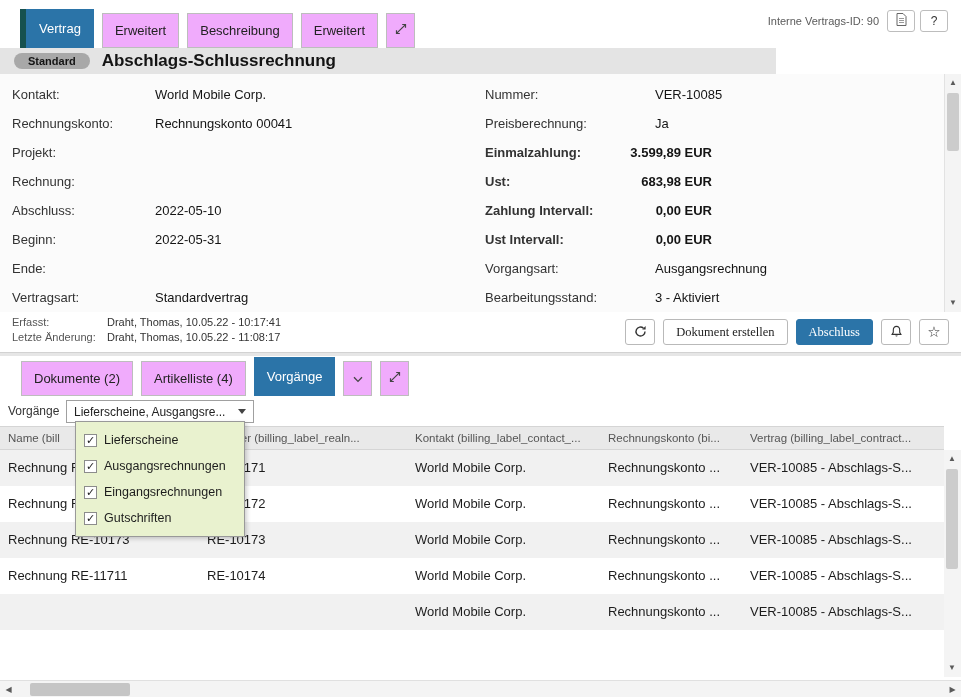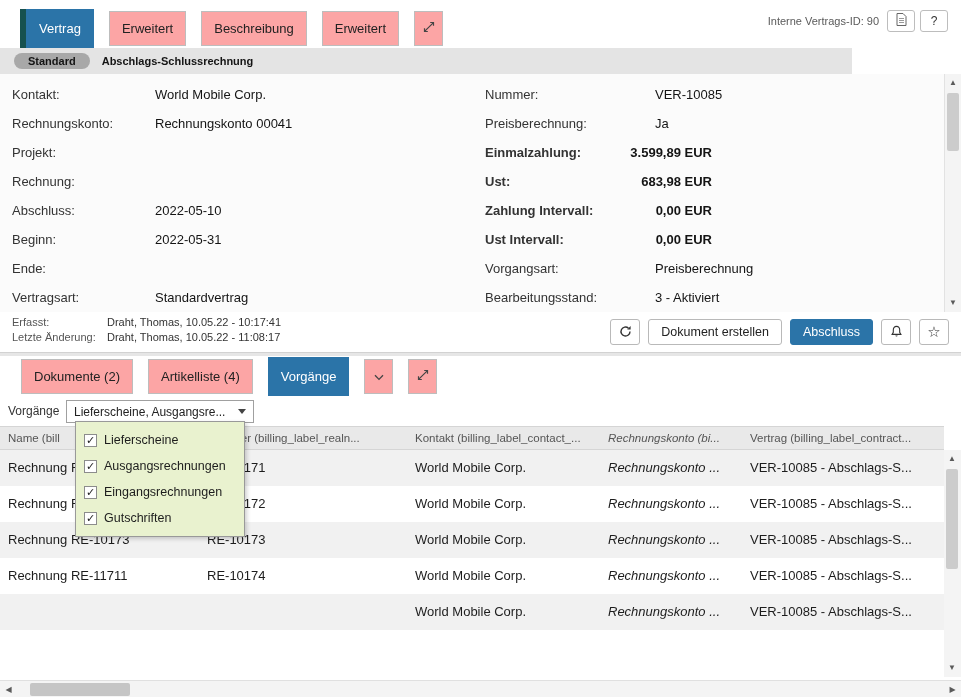--- a/index.html
+++ b/index.html
@@ -2,34 +2,34 @@
 <html><head>
 <meta charset="utf-8">
 <style>
   *{box-sizing:border-box;margin:0;padding:0;}
   html,body{width:961px;height:697px;}
   body{position:relative;background:#fff;font-family:"Liberation Sans","DejaVu Sans",sans-serif;overflow:hidden;color:#1d1d1d;}
 
   
   .top-tabbar{position:absolute;left:0;top:0;width:961px;height:48px;background:#fff;}
   .accent-bar{position:absolute;left:20px;top:9px;width:6px;height:39px;background:#16514e;}
-  .tabrow{position:absolute;left:26px;bottom:0;display:flex;align-items:center;gap:15px;}
-  .tab{height:35px;line-height:33px;padding:0 12px;border:1px solid #bdbdbd;background:#fca5a5;
+  .tabrow{position:absolute;left:26px;bottom:0;display:flex;align-items:flex-end;gap:8px;}
+  .tab{height:35px;line-height:33px;padding:0 12px;border:1px solid #bdbdbd;background:#f0abfc;
        font-size:13px;color:#222;white-space:nowrap;cursor:pointer;}
   .tab-active{height:39px;line-height:37px;background:#2b74a8;border-color:#2b74a8;color:#fff;}
   .tab-iconbtn{width:29px;display:flex;align-items:center;justify-content:center;padding:0;}
   .internal-id{position:absolute;right:82px;top:15px;font-size:11px;color:#5a5a5a;}
   .mini-btn{position:absolute;top:10px;width:28px;height:22px;border:1px solid #bdbdbd;border-radius:3px;
             background:#fff;font-size:12px;color:#333;display:flex;align-items:center;justify-content:center;cursor:pointer;}
 
   
-  .subheader{position:absolute;left:0;top:48px;width:852px;height:26px;background:#e4e4e4;
+  .subheader{position:absolute;left:0;top:48px;width:776px;height:26px;background:#e4e4e4;
              display:flex;align-items:center;gap:12px;padding-left:14px;}
   .badge{background:#a8a8a8;color:#141414;font-size:11px;font-weight:bold;padding:2px 14px;border-radius:9px;}
-  .subtitle{font-size:11px;font-weight:bold;color:#141414;}
+  .subtitle{font-size:17px;font-weight:bold;color:#141414;}
 
   
   .form-panel{position:absolute;left:0;top:74px;width:961px;height:238px;background:#fbfbfb;}
   .fcol{position:absolute;top:8px;}
   .fcol-left{left:12px;width:440px;}
   .fcol-right{left:485px;width:455px;}
   .frow{position:relative;height:29px;font-size:13px;}
   .flabel{position:absolute;left:0;top:5px;color:#333;white-space:nowrap;}
   .fcol-left .fvalue{position:absolute;left:143px;top:5px;color:#141414;white-space:nowrap;}
   .fcol-right .fvalue{position:absolute;left:170px;top:5px;color:#141414;white-space:nowrap;}
@@ -50,42 +50,42 @@
   
   .statusbar{position:absolute;left:0;top:312px;width:961px;height:40px;background:#fff;}
   .meta{position:absolute;left:12px;top:4px;font-size:11px;}
   .meta-row{height:15px;white-space:nowrap;}
   .meta-label{display:inline-block;width:95px;color:#555;}
   .meta-value{color:#333;}
   .sb-actions{position:absolute;right:12px;top:7px;display:flex;gap:8px;align-items:center;}
   .icon-btn{width:30px;height:26px;border:1px solid #b9b9b9;border-radius:3px;background:#fff;
             display:flex;align-items:center;justify-content:center;font-size:15px;color:#333;cursor:pointer;}
   .text-btn{height:26px;padding:0 12px;border:1px solid #b9b9b9;border-radius:3px;background:#fff;
-            font-size:12.5px;color:#222;cursor:pointer;font-family:Liberation Sans, sans-serif;}
+            font-size:12.5px;color:#222;cursor:pointer;font-family:Liberation Serif, serif;}
   .text-btn.primary{background:#2b74a8;border-color:#2b74a8;color:#fff;}
 
   .divider{position:absolute;left:0;top:352px;width:961px;height:4px;background:#e6e6e6;border-top:1px solid #d2d2d2;}
 
   
   .bottom-tabbar{position:absolute;left:0;top:356px;width:961px;height:40px;background:#fff;}
   .bottom-tabbar .tabrow{left:21px;}
   .filter-row{position:absolute;left:0;top:396px;width:961px;height:30px;background:#fff;}
   .filter-label{position:absolute;left:8px;top:8px;font-size:12px;color:#333;}
   .filter-select{position:absolute;left:66px;top:4px;width:188px;height:23px;border:1px solid #a0a0a0;background:#fff;
                  display:flex;align-items:center;justify-content:space-between;padding:0 7px;font-size:12px;color:#222;cursor:pointer;}
   .caret{width:0;height:0;border-left:4px solid transparent;border-right:4px solid transparent;border-top:5px solid #444;}
 
   
   .tbl-head{position:absolute;left:0;top:426px;width:944px;height:24px;background:#e9e9e9;
             border-top:1px solid #d5d5d5;border-bottom:1px solid #d5d5d5;}
   .hc{position:absolute;top:0;line-height:22px;font-size:11.5px;color:#555;white-space:nowrap;overflow:hidden;}
   .c1{left:8px;width:192px;}
   .c2{left:207px;width:200px;}
   .c3{left:415px;width:185px;}
-  .c4{left:608px;width:135px;font-style:italic;}
+  .c4{left:608px;width:135px;}
   .c5{left:750px;width:190px;}
   .trow{position:absolute;left:0;width:944px;height:36px;background:#fff;cursor:pointer;}
   .trow.odd{background:#f1f1f1;}
   .tc{position:absolute;top:0;line-height:36px;font-size:13px;color:#1d1d1d;white-space:nowrap;overflow:hidden;}
 
   
   .dd-panel{position:absolute;left:75px;top:421px;width:170px;height:116px;background:#e9f2cf;
             border:1px solid #999;box-shadow:2px 2px 4px rgba(0,0,0,.18);z-index:20;padding-top:5px;}
   .dd-item{height:26px;display:flex;align-items:center;gap:7px;padding-left:8px;font-size:12.5px;color:#1d1d1d;cursor:pointer;}
   .dd-check{width:13px;height:13px;background:#fff;border:1px solid #8c8c8c;font-size:11px;line-height:11px;
@@ -182,21 +182,21 @@
     <div class="frow">
       <span class="flabel bold">Zahlung Intervall:</span>
       <span class="fvalue money">0,00 EUR</span>
     </div>
     <div class="frow">
       <span class="flabel bold">Ust Intervall:</span>
       <span class="fvalue money">0,00 EUR</span>
     </div>
     <div class="frow">
       <span class="flabel">Vorgangsart:</span>
-      <span class="fvalue">Preisberechnung</span>
+      <span class="fvalue">Ausgangsrechnung</span>
     </div>
     <div class="frow">
       <span class="flabel">Bearbeitungsstand:</span>
       <span class="fvalue">3 - Aktiviert</span>
     </div>
   </div>
 </div>
 
 <div class="vscroll" style="top:74px;height:238px;">
   <div class="sb-arrow sb-up">▲</div>

